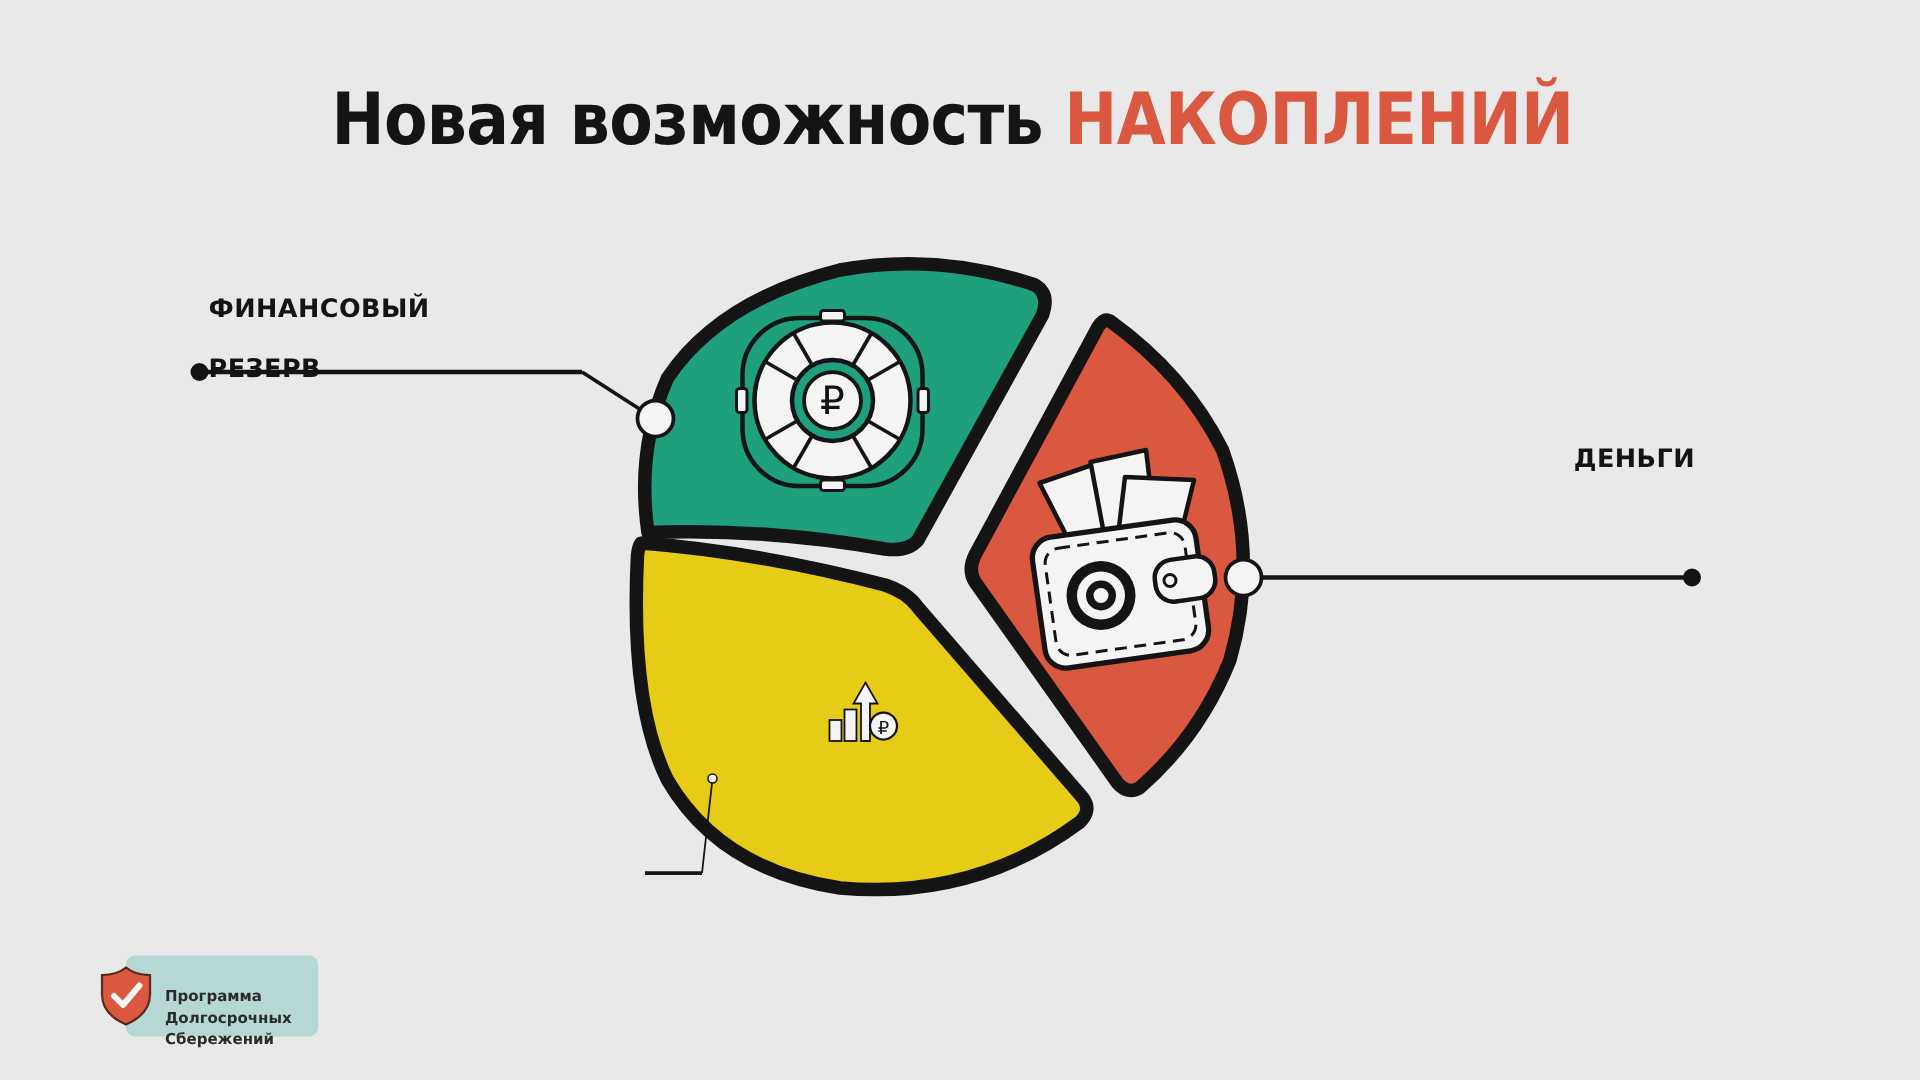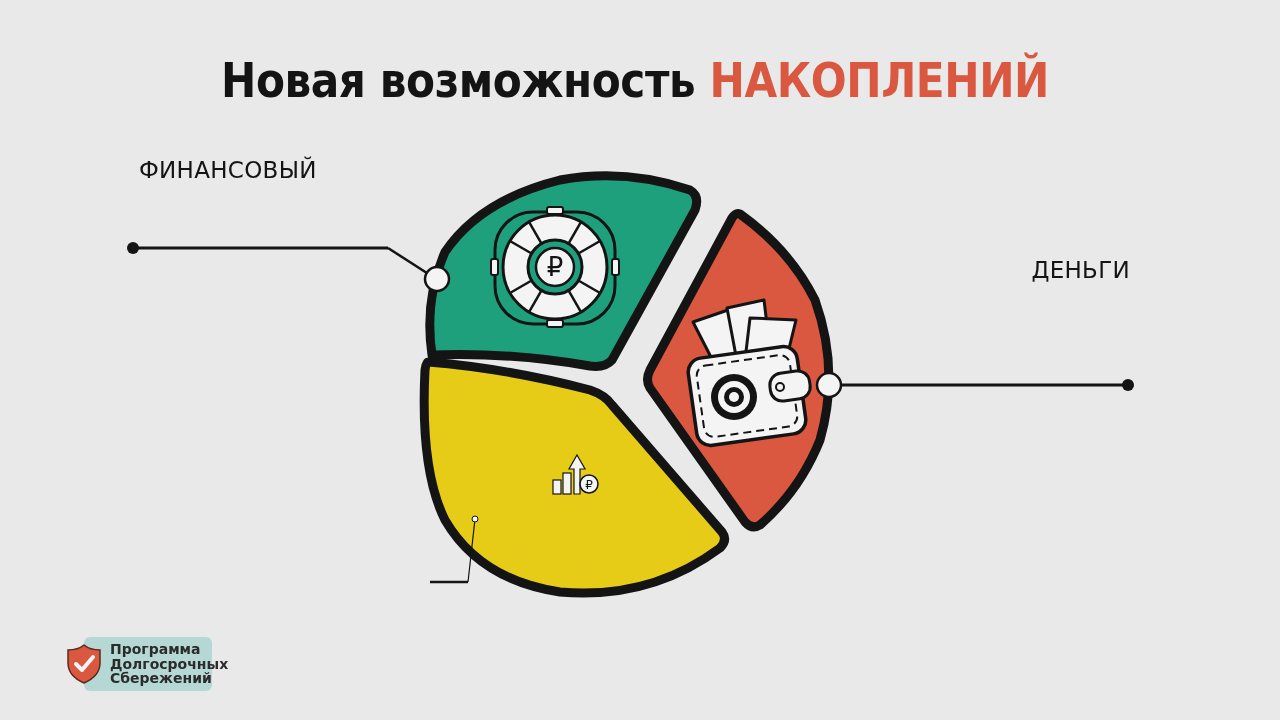--- a/index.html
+++ b/index.html
@@ -15,52 +15,53 @@
       font-size: 48px; font-weight: 700; letter-spacing: -0.5px;
       color: #141414;
       font-family: "DejaVu Sans", "Liberation Sans", sans-serif;
       transform: scaleX(0.88);
       transform-origin: 635px 0;
     }
     .title .accent { color: #d9583f; }
     .label {
       position: absolute;
       font-family: "DejaVu Sans", "Liberation Sans", sans-serif;
-      font-weight: 400; font-size: 23px; line-height: 40px;
-      color: #141414; letter-spacing: 0.3px;
+      font-weight: 700; font-size: 17px; line-height: 40px;
+      color: #141414; letter-spacing: 0.3px; margin-top: 36px;
     }
     .label-left { left: 139px; top: 150px; text-align: left; }
     .label-right { right: 150px; top: 250px; text-align: center; }
     .label span { display: block; }
     svg.diagram { position: absolute; left: 0; top: 0; }
     .brand {
       position: absolute; left: 66px; top: 637px;
     }
     .brand-box {
       position: absolute; left: 18px; top: 0;
       width: 128px; height: 54px;
       background: #b6d8d5;
       border-radius: 6px;
     }
     .brand-text {
-      position: absolute; left: 44px; top: 5px;
+      position: absolute; left: 44px; top: 21px;
       font-family: "DejaVu Sans", sans-serif;
-      font-size: 14px; font-weight: 700; line-height: 14.5px;
+      font-size: 10px; font-weight: 700; line-height: 14.5px;
       color: #2b2b2b;
     }
     .brand-text span { display: block; }
     .brand-shield { position: absolute; left: 0; top: 6px; }
   </style>
 </head>
 <body>
 
 <div class="title"><span>Новая возможность</span> <span class="accent">НАКОПЛЕНИЙ</span></div>
 
 <div class="label label-left">
   <span>ФИНАНСОВЫЙ</span>
+  <span>РЕЗЕРВ</span>
 </div>
 
 <div class="label label-right">
   <span>ДЕНЬГИ</span>
 </div>
 
 <svg class="diagram" width="1280" height="720" viewBox="0 0 1280 720">
 
   <g>
     <line x1="133" y1="248" x2="388" y2="248" stroke="#141414" stroke-width="3"></line>

